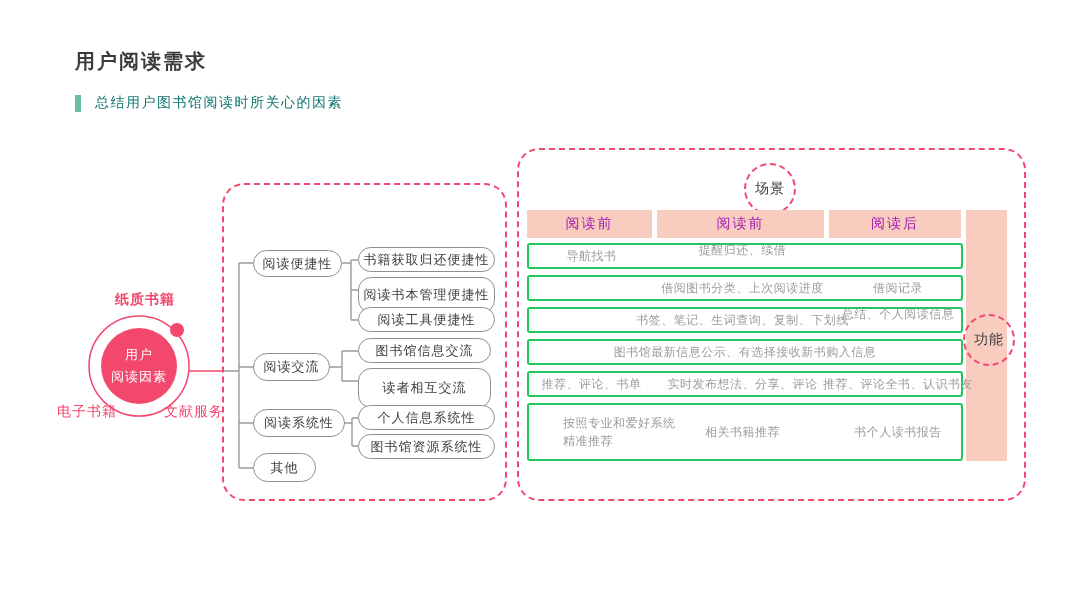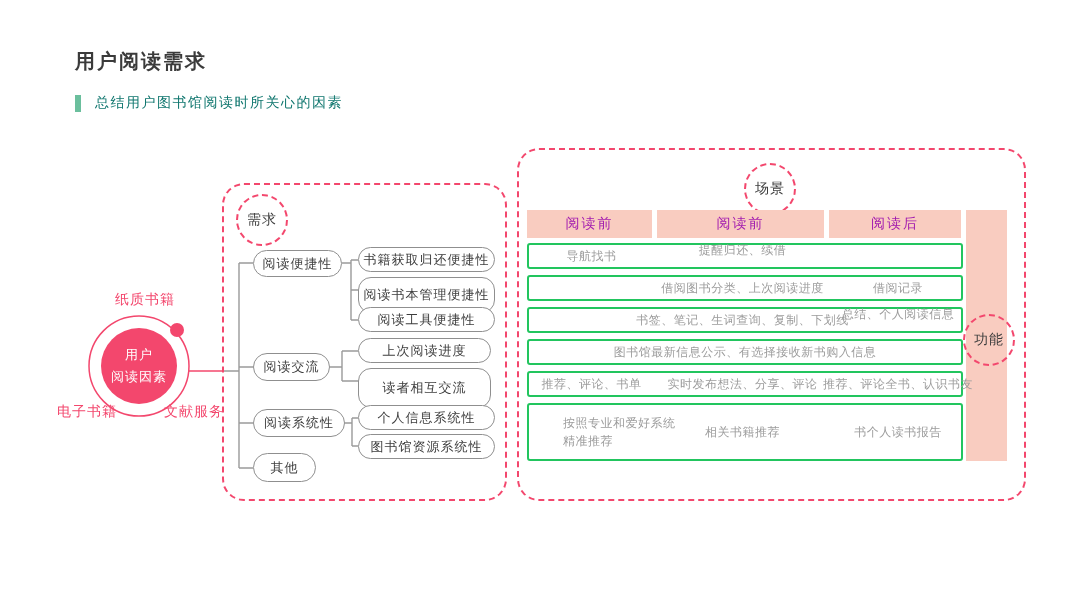--- a/index.html
+++ b/index.html
@@ -68,38 +68,35 @@
   <div class="title">用户阅读需求</div>
   <div class="subtitle">
     <span class="green-bar"></span>
     <span class="subtitle-text">总结用户图书馆阅读时所关心的因素</span>
   </div>
 
   <div class="center-node">
     <div>用户</div>
     <div>阅读因素</div>
   </div>
-  <span class="sat" style="left:115px;top:291px;">纸质书籍</span>
+  <span class="sat" style="left:115px;top:291px;font-weight:bold;">纸质书籍</span>
   <span class="sat" style="left:57px;top:403px;">电子书籍</span>
   <span class="sat" style="left:164px;top:403px;">文献服务</span>
 
   <div class="dashed-box" style="left:222px;top:183px;width:281px;height:314px;"></div>
-  <div class="dashed-circle" style="left:236px;top:194px;">
-    <span>需求</span>
-  </div>
 
   <div class="pill" style="left:253px;top:250px;width:89px;height:27px;">阅读便捷性</div>
   <div class="pill" style="left:253px;top:353px;width:77px;height:28px;">阅读交流</div>
   <div class="pill" style="left:253px;top:409px;width:92px;height:28px;">阅读系统性</div>
   <div class="pill" style="left:253px;top:453px;width:63px;height:29px;">其他</div>
 
   <div class="pill child" style="left:358px;top:247px;width:137px;height:25px;">书籍获取归还便捷性</div>
   <div class="pill child" style="left:358px;top:277px;width:137px;height:36px;">阅读书本管理便捷性</div>
   <div class="pill child" style="left:358px;top:307px;width:137px;height:25px;">阅读工具便捷性</div>
-  <div class="pill child" style="left:358px;top:338px;width:133px;height:25px;">上次阅读进度</div>
+  <div class="pill child" style="left:358px;top:338px;width:133px;height:25px;">图书馆信息交流</div>
   <div class="pill child" style="left:358px;top:368px;width:133px;height:40px;">读者相互交流</div>
   <div class="pill child" style="left:358px;top:405px;width:137px;height:25px;">个人信息系统性</div>
   <div class="pill child" style="left:358px;top:434px;width:137px;height:25px;">图书馆资源系统性</div>
 
   <div class="dashed-box" style="left:517px;top:148px;width:505px;height:349px;"></div>
   <div class="dashed-circle" style="left:744px;top:163px;">
     <span>场景</span>
   </div>
 
   <div class="header-cell" style="left:527px;top:210px;width:125px;">阅读前</div>

